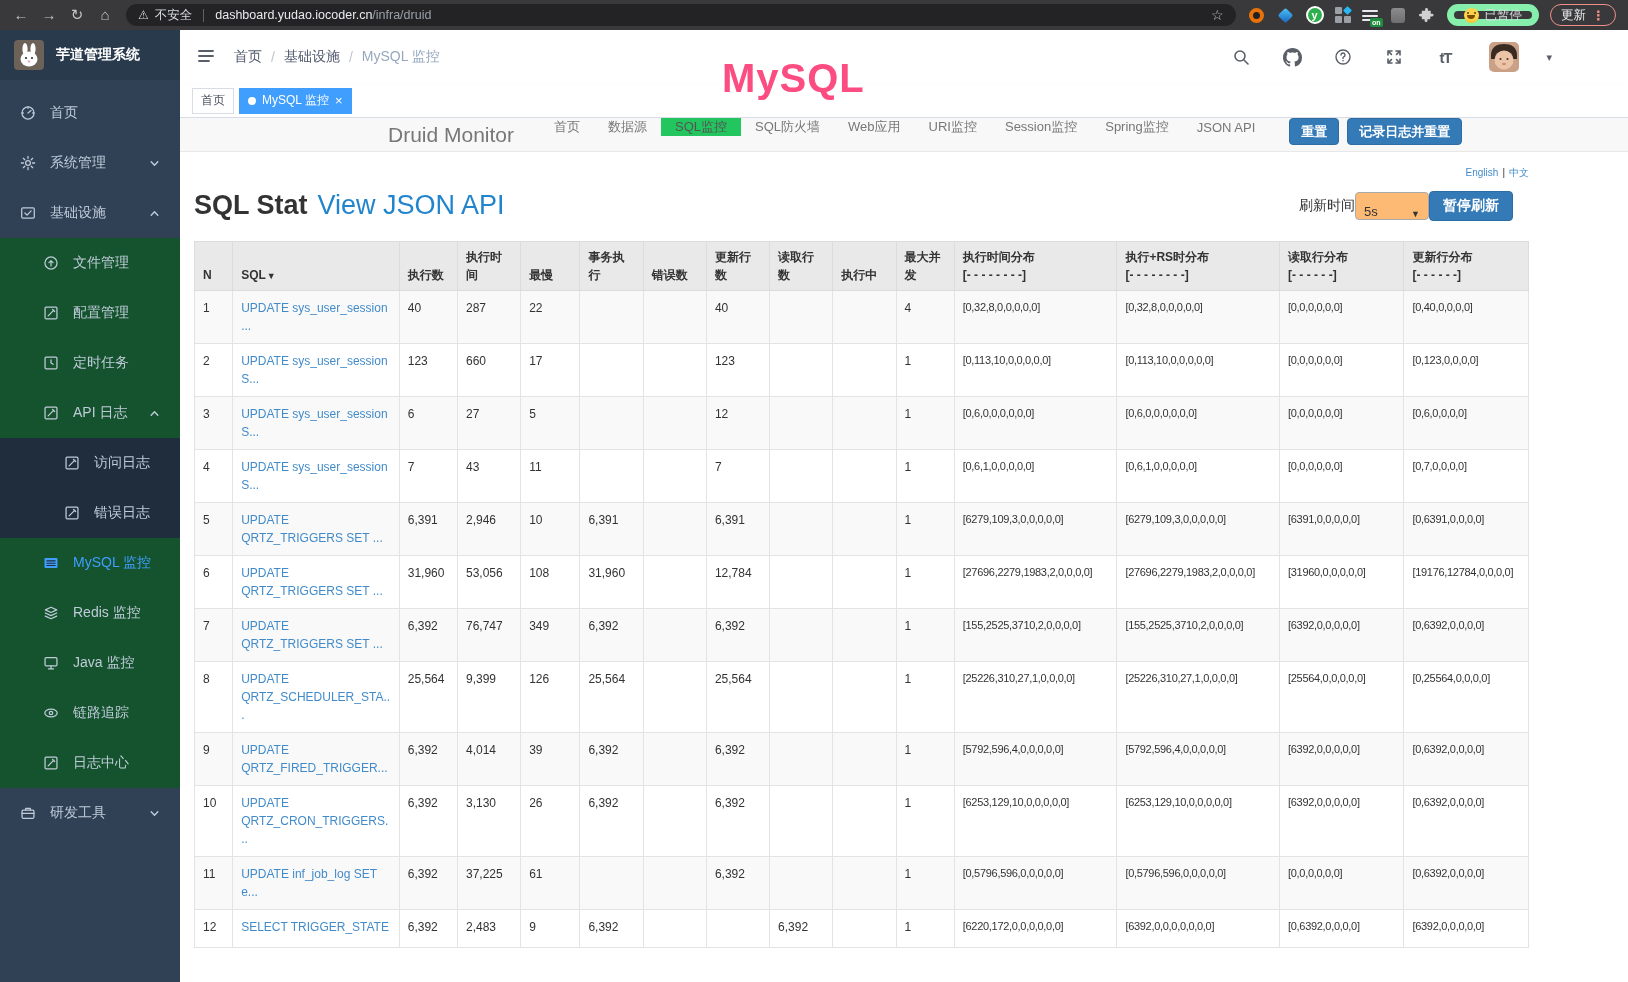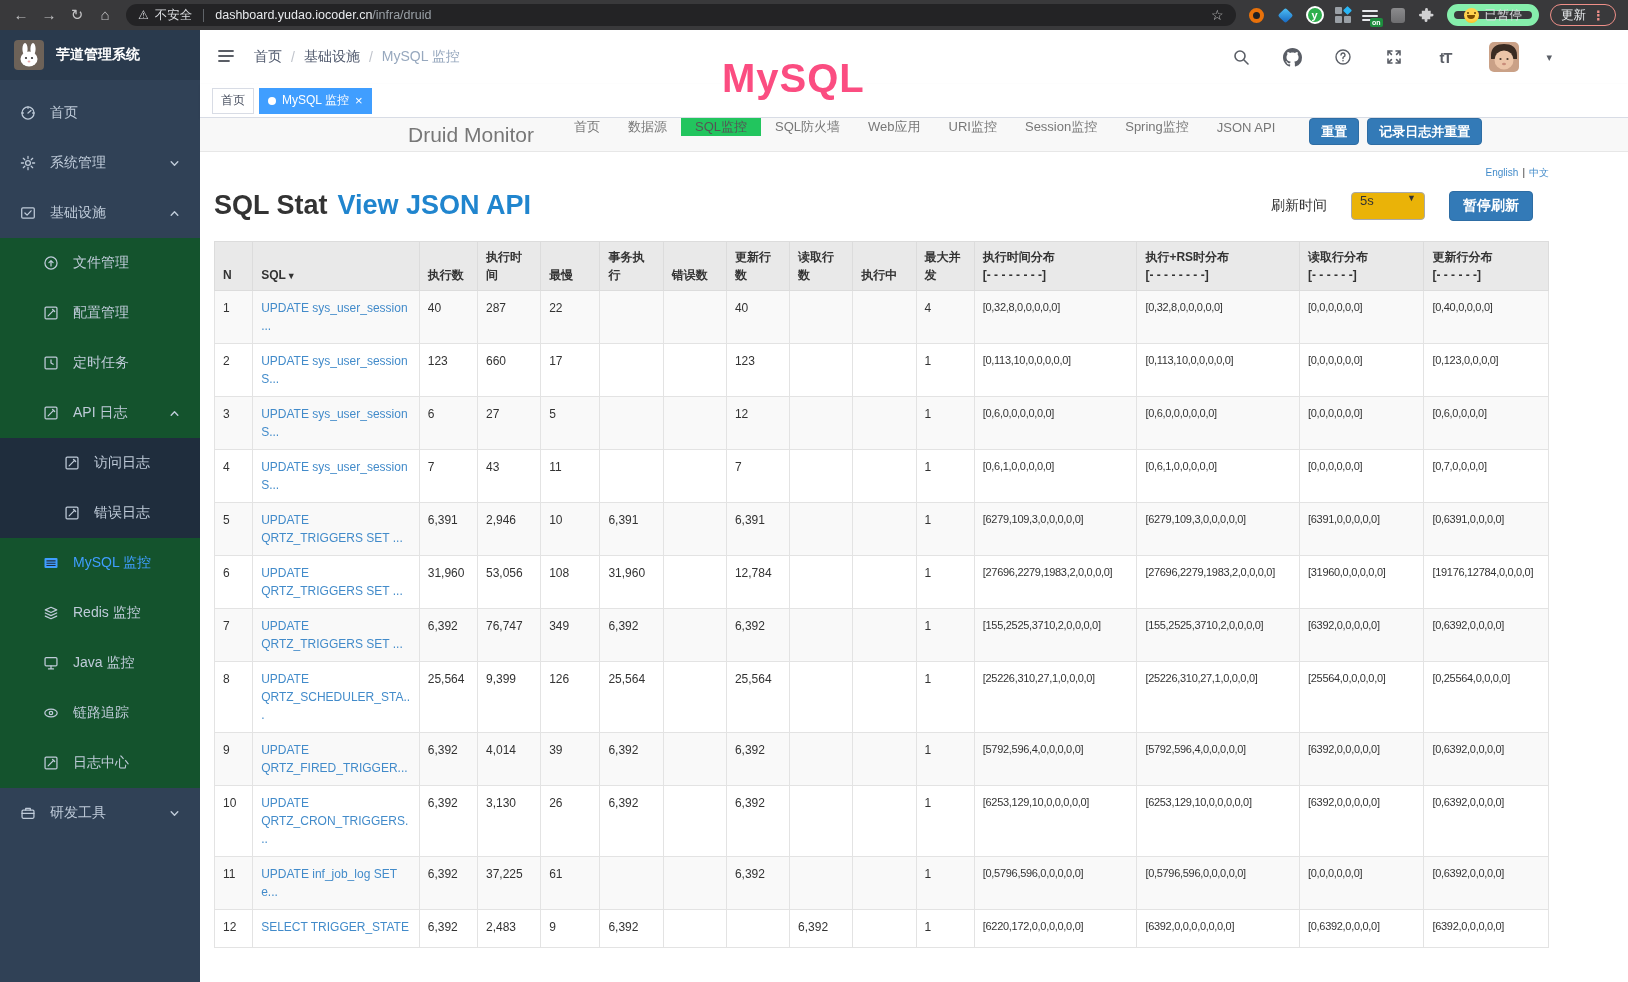--- a/index.html
+++ b/index.html
@@ -34,21 +34,21 @@
     font-size:12.5px;color:#dadce0;cursor:pointer;}
   .paused{border:7px solid #86efac;}
   .update{border:1px solid #ef8f88;color:#e8eaed;}
   .update .dots{color:#ef8f88;font-size:13px;font-weight:bold;}
   .emoji{width:15px;height:15px;border-radius:50%;background:radial-gradient(circle at 50% 35%,#ffd24d 55%,#f5b400);position:relative;display:inline-block;}
   .emoji::before{content:'';position:absolute;top:4px;left:3px;width:2px;height:2px;background:#5f3b00;border-radius:50%;box-shadow:7px 0 0 #5f3b00;}
   .emoji::after{content:'';position:absolute;left:3.5px;top:7.5px;width:8px;height:4px;border-radius:0 0 8px 8px;background:#7a4b00;}
 
   
   .app{display:flex;height:952px;}
-  .sidebar{width:200px;background:#304156;color:#bfcbd9;flex-shrink:0;}
+  .sidebar{width:180px;background:#304156;color:#bfcbd9;flex-shrink:0;}
   .logo-row{height:50px;background:#2a3a4d;display:flex;align-items:center;padding:0 14px;gap:12px;}
   .logo-title{color:#fff;font-weight:bold;font-size:14px;}
   .side-menu{padding-top:8px;}
   .side-item{height:50px;display:flex;align-items:center;position:relative;font-size:14px;cursor:pointer;}
   .lv1{padding-left:20px;}
   .lv2{padding-left:43px;background:#14532d;}
   .lv3{padding-left:64px;background:#1f2d3d;}
   .s-icon{width:16px;height:16px;margin-right:14px;display:inline-flex;}
   .side-item.active{color:#409eff;}
   .chev{position:absolute;right:20px;display:inline-flex;color:#bfcbd9;}
@@ -83,24 +83,24 @@
   .druid-btns{display:flex;align-items:center;gap:8px;margin-left:20px;}
   .btn-blue{background:#337ab7;border:1px solid #2e6da4;color:#fff;font-size:13px;font-weight:bold;
     height:27px;padding:0 11px;border-radius:4px;cursor:pointer;white-space:nowrap;}
 
   .druid-body{margin-left:14px;width:1335px;}
   .lang-row{padding-top:14px;text-align:right;font-size:10px;color:#333;}
   .lang-row a{color:#428bca;cursor:pointer;text-decoration:none;}
   .lang-sep{margin:0 4px;}
   .title-row{display:flex;align-items:center;margin-top:10px;}
   .page-title{font-size:27px;font-weight:bold;color:#333;}
-  .title-link{font-size:27px;font-weight:bold;color:#2085ce;margin-left:10px;text-decoration:none;cursor:pointer;}
-  .refresh{margin-left:auto;display:flex;align-items:center;gap:24px;font-size:14px;color:#333;padding-right:16px;}
-  .select{width:74px;height:28px;border:1px solid #a9a9a9;border-radius:4px;background:#eab308;
-    display:flex;align-items:flex-start;justify-content:space-between;padding:0 8px;font-size:13px;cursor:pointer;}
+  .title-link{font-size:27px;font-weight:normal;color:#2085ce;margin-left:10px;text-decoration:none;cursor:pointer;}
+  .refresh{margin-left:auto;display:flex;align-items:center;gap:0;font-size:14px;color:#333;padding-right:16px;}
+  .select{width:74px;height:28px;border:1px solid #a9a9a9;border-radius:4px;background:#fdba74;
+    display:flex;align-items:flex-end;justify-content:space-between;padding:0 8px;font-size:13px;cursor:pointer;}
   .sel-caret{font-size:9px;color:#333;}
   .btn-pause{background:#337ab7;border:1px solid #2e6da4;color:#fff;font-weight:bold;font-size:14px;
     height:30px;padding:0 13px;border-radius:4px;cursor:pointer;}
 
   table{margin-top:20px;border-collapse:collapse;width:100%;table-layout:fixed;font-size:12px;color:#333;}
   th{background:#e9e9e9;border:1px solid #dcdcdc;padding:6px 8px;text-align:left;vertical-align:bottom;
     font-weight:bold;line-height:1.5;font-size:12px;}
   .th-sub{font-weight:bold;}
   .th-sort{font-size:9px;margin-left:1px;}
   td{border:1px solid #e3e3e3;padding:8px;vertical-align:top;height:38px;line-height:1.5;word-wrap:break-word;}

